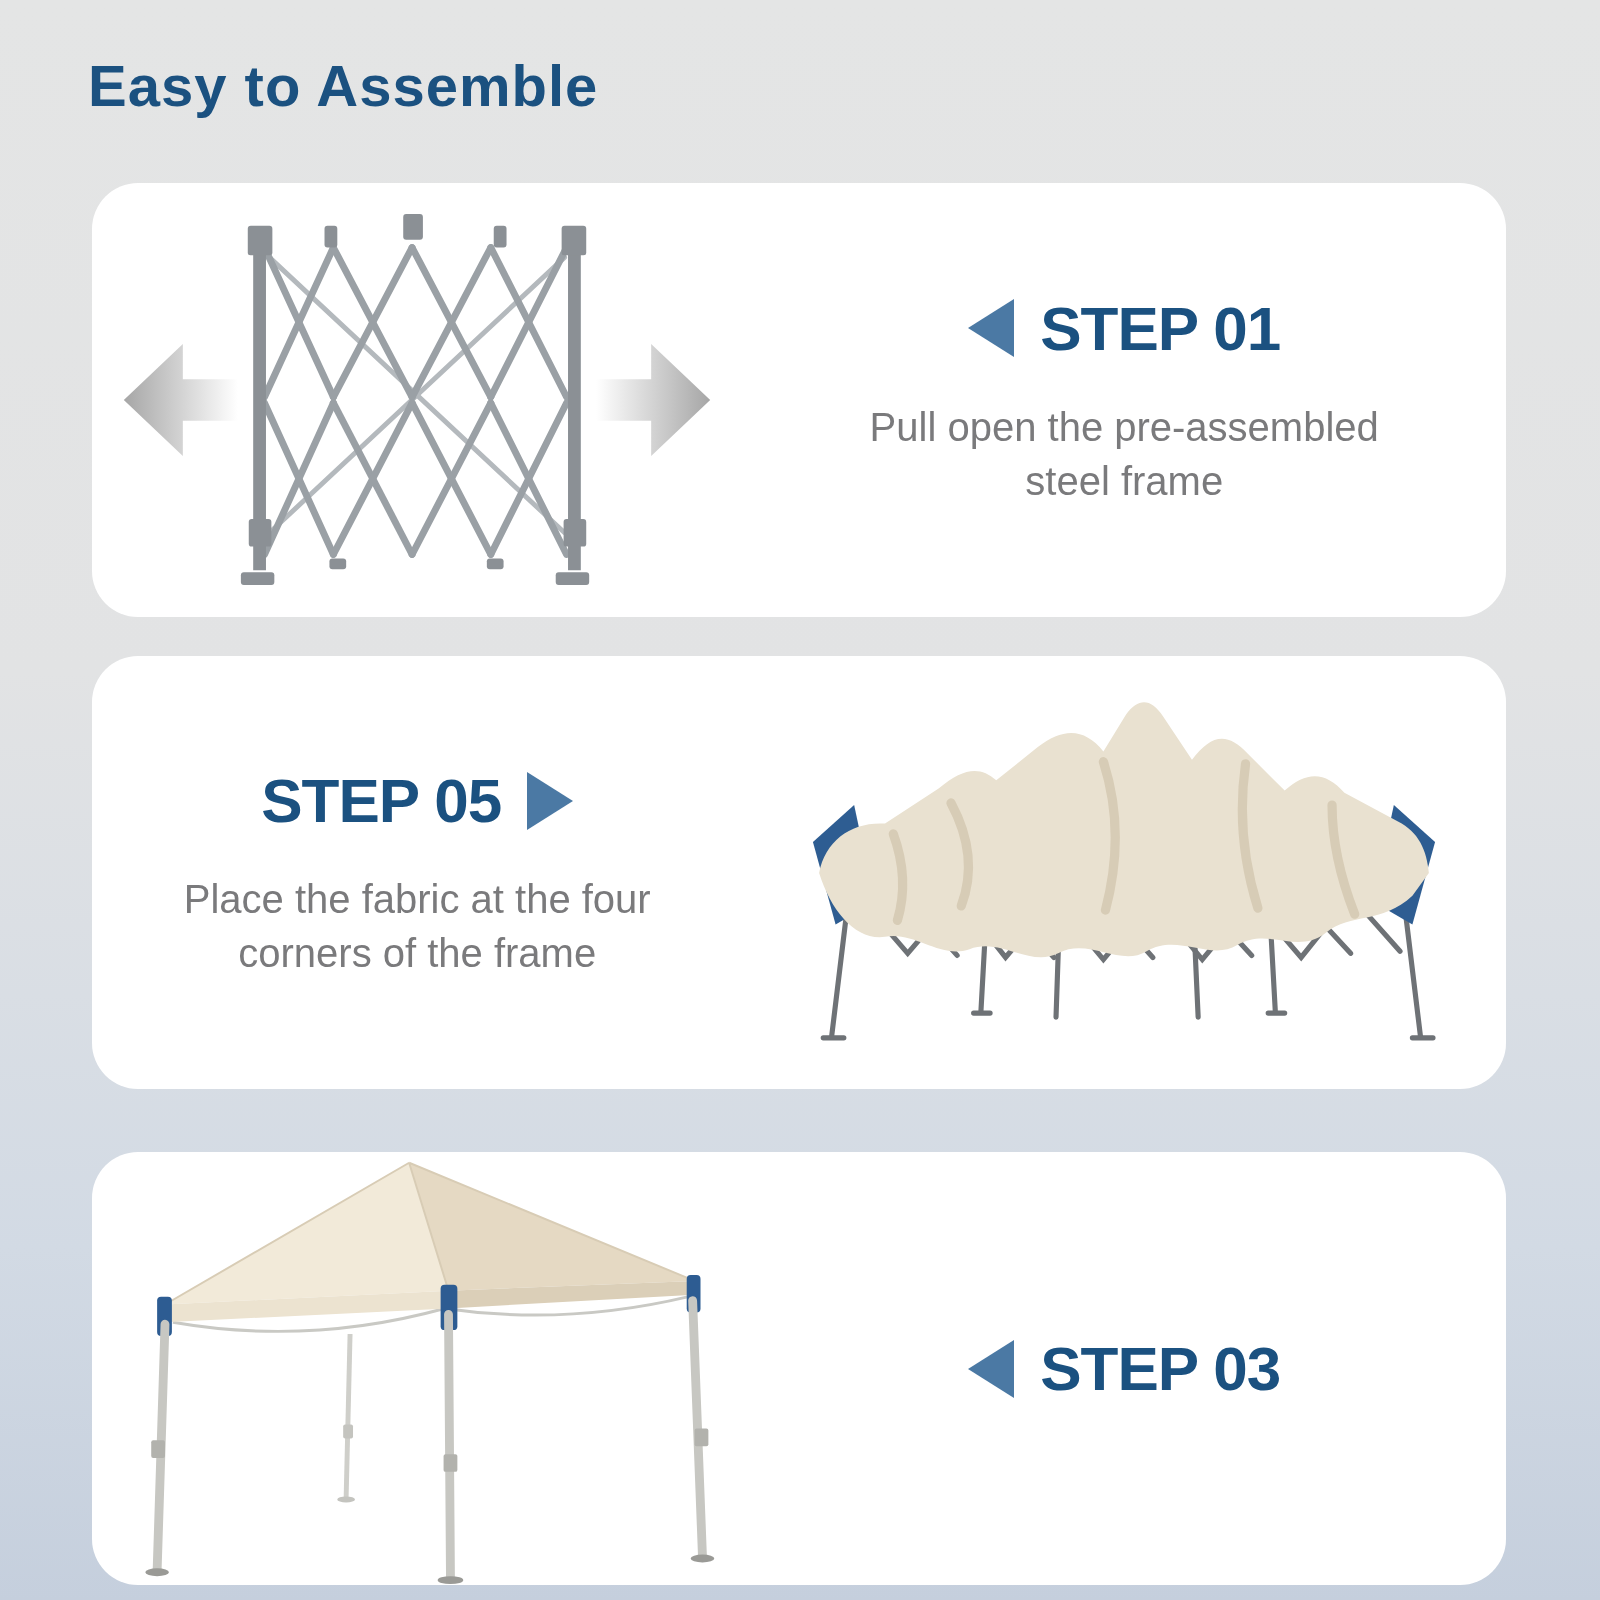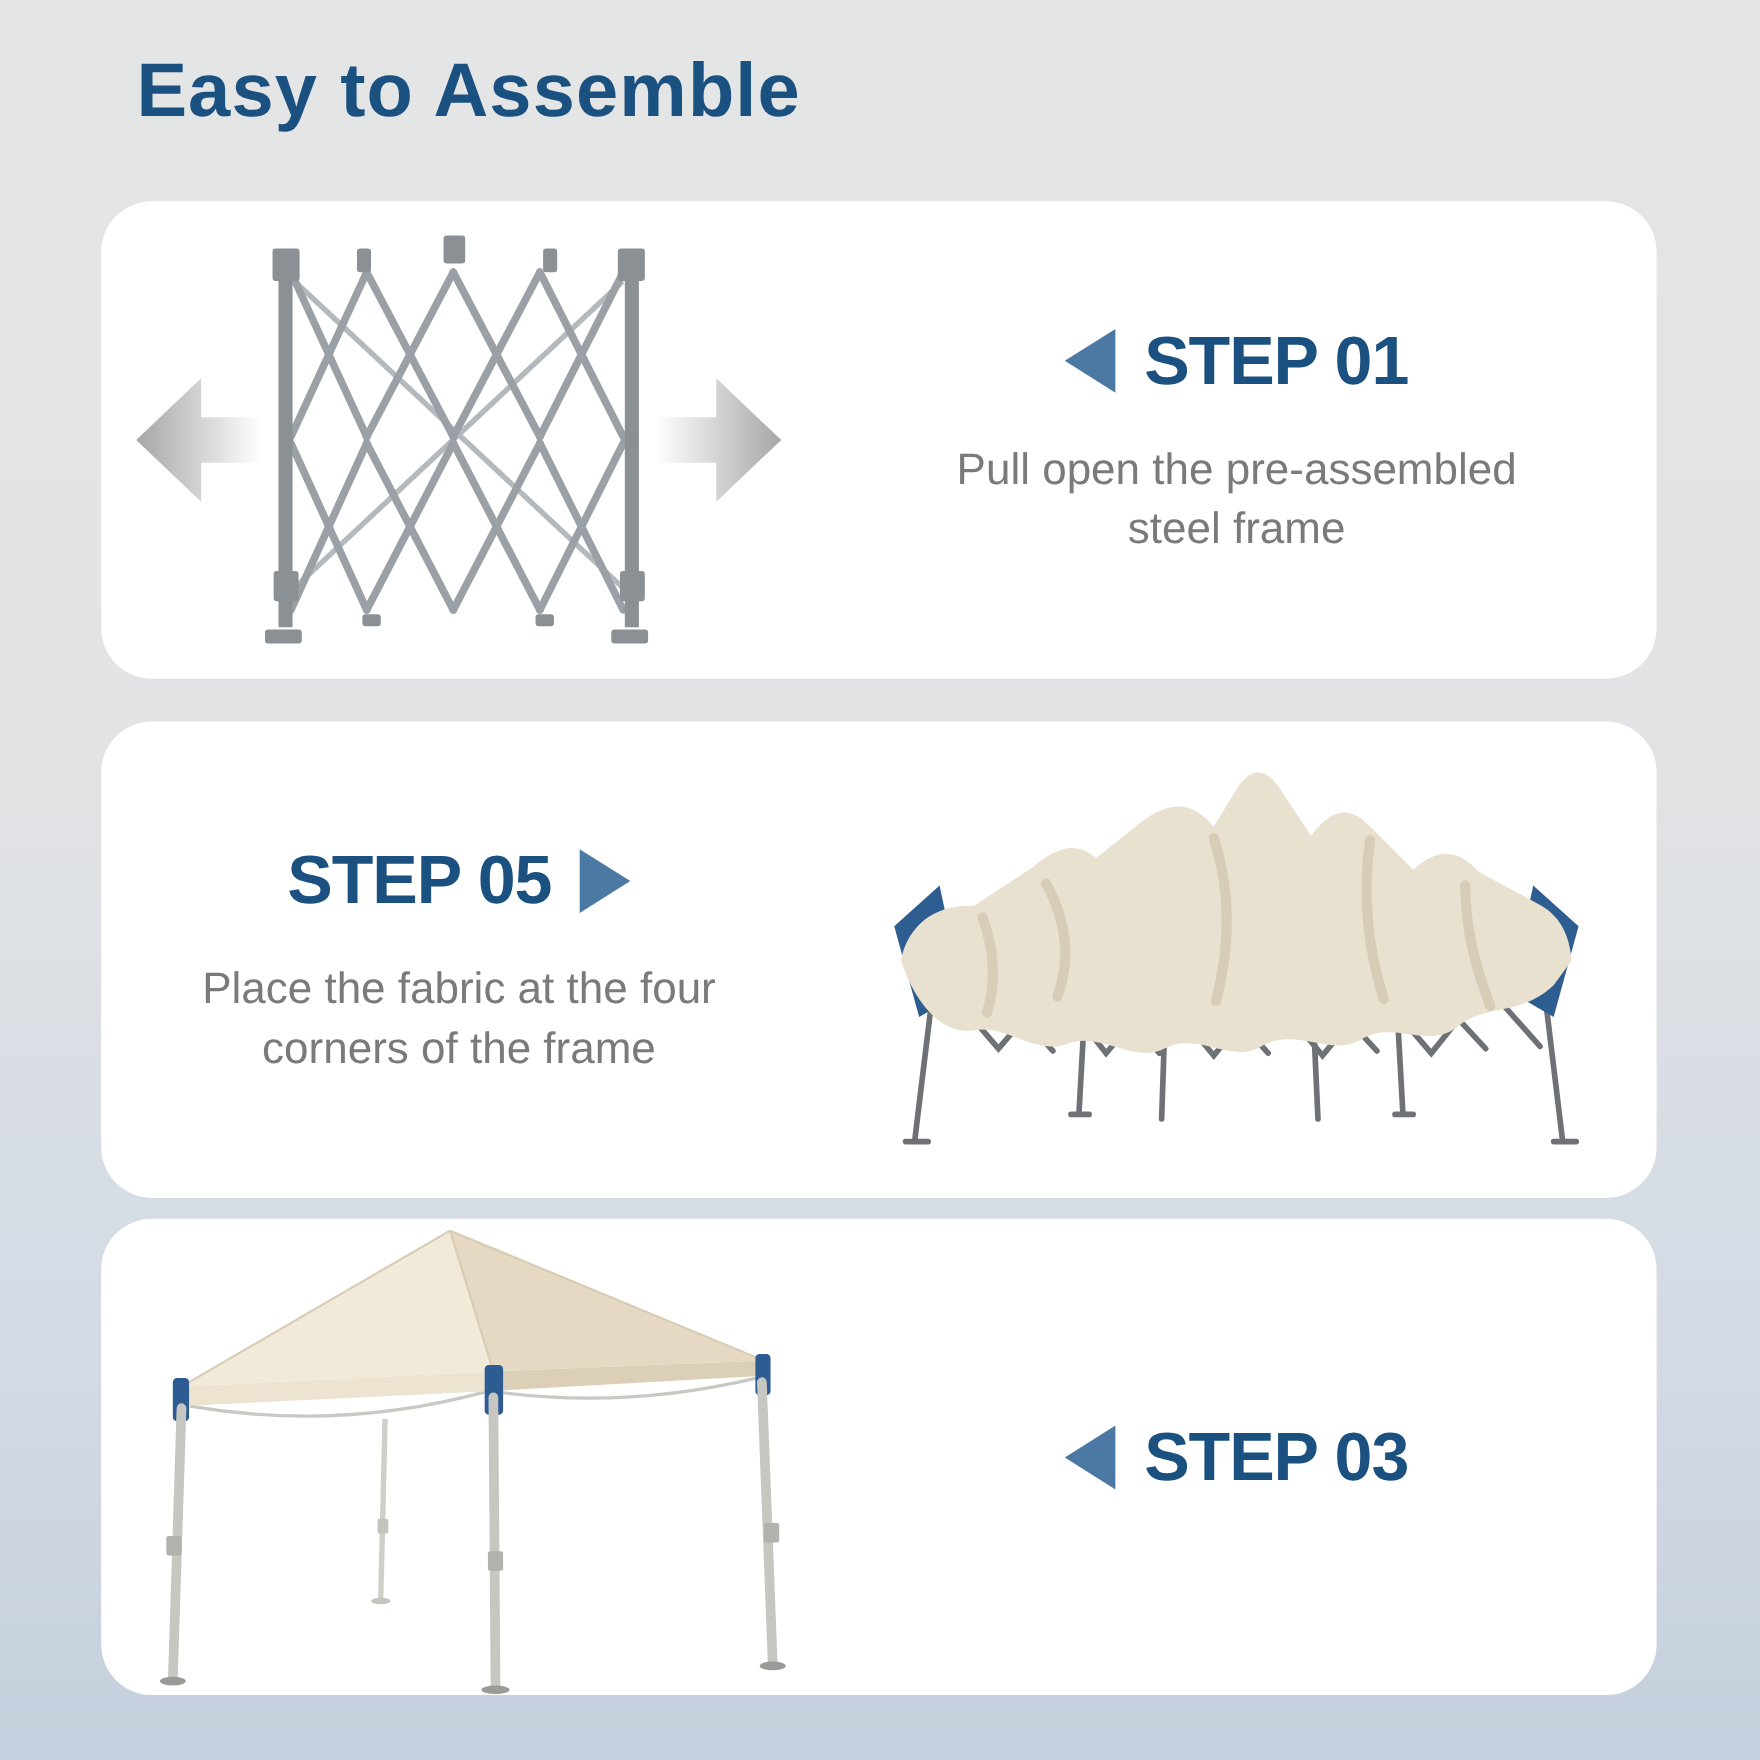--- a/index.html
+++ b/index.html
@@ -12,33 +12,32 @@
   }
   *{margin:0;padding:0;box-sizing:border-box;}
   html,body{width:1600px;height:1600px;}
   body{
     font-family:"Liberation Sans", sans-serif;
     background:linear-gradient(180deg,var(--bg-top) 0%,#e2e3e4 42%,#d2dae4 78%,var(--bg-bottom) 100%);
     overflow:hidden;
   }
   .canvas{position:relative;width:1600px;height:1600px;}
   .title{
-    position:absolute;left:88px;top:42px;
-    font-size:69px;font-weight:bold;color:var(--accent-dark);
+    position:absolute;left:88px;top:52px;
+    font-size:58px;font-weight:bold;color:var(--accent-dark);
     letter-spacing:1px;
-    margin-left:36px;
   }
   .card{
     position:absolute;left:92px;width:1414px;height:434px;
     background:var(--card-bg);border-radius:46px;
     display:flex;align-items:center;
   }
   #card1{top:183px;}
   #card2{top:656px;height:433px;}
-  #card3{top:1108px;height:433px;}
+  #card3{top:1152px;height:433px;}
   .media{
     flex:0 0 46%;height:100%;
     display:flex;justify-content:center;align-items:center;
   }
   .textcol{
     flex:1 1 auto;
     display:flex;flex-direction:column;align-items:center;justify-content:center;
     padding:0 30px;
   }
   .card.reverse .media{order:2;flex-basis:54%;}

